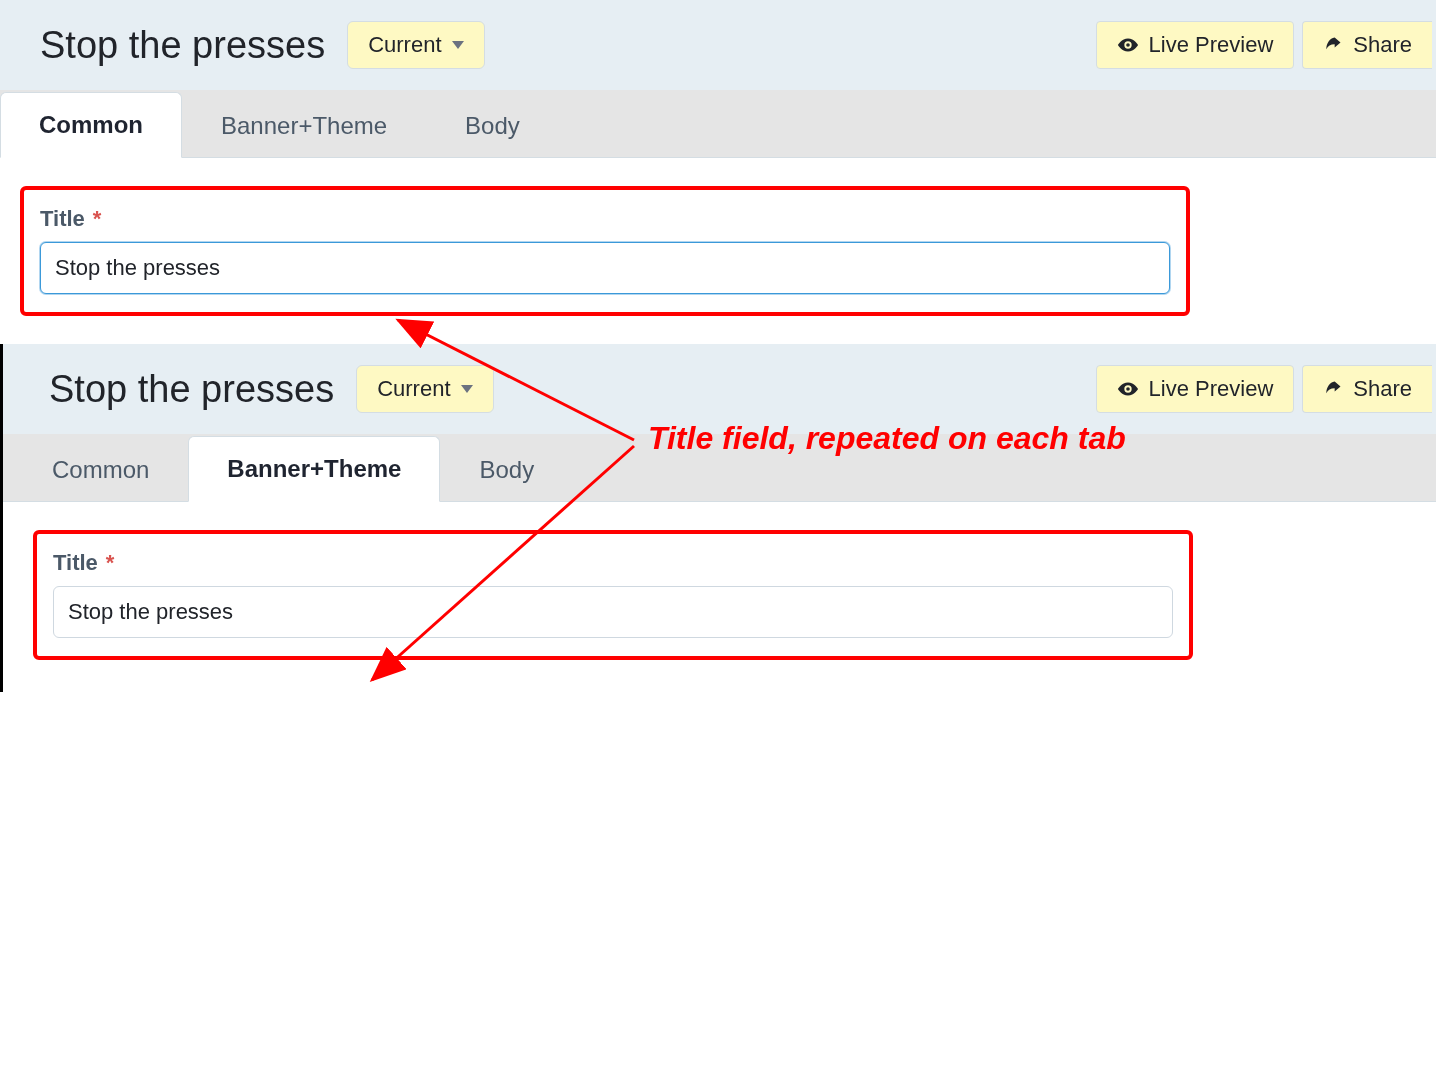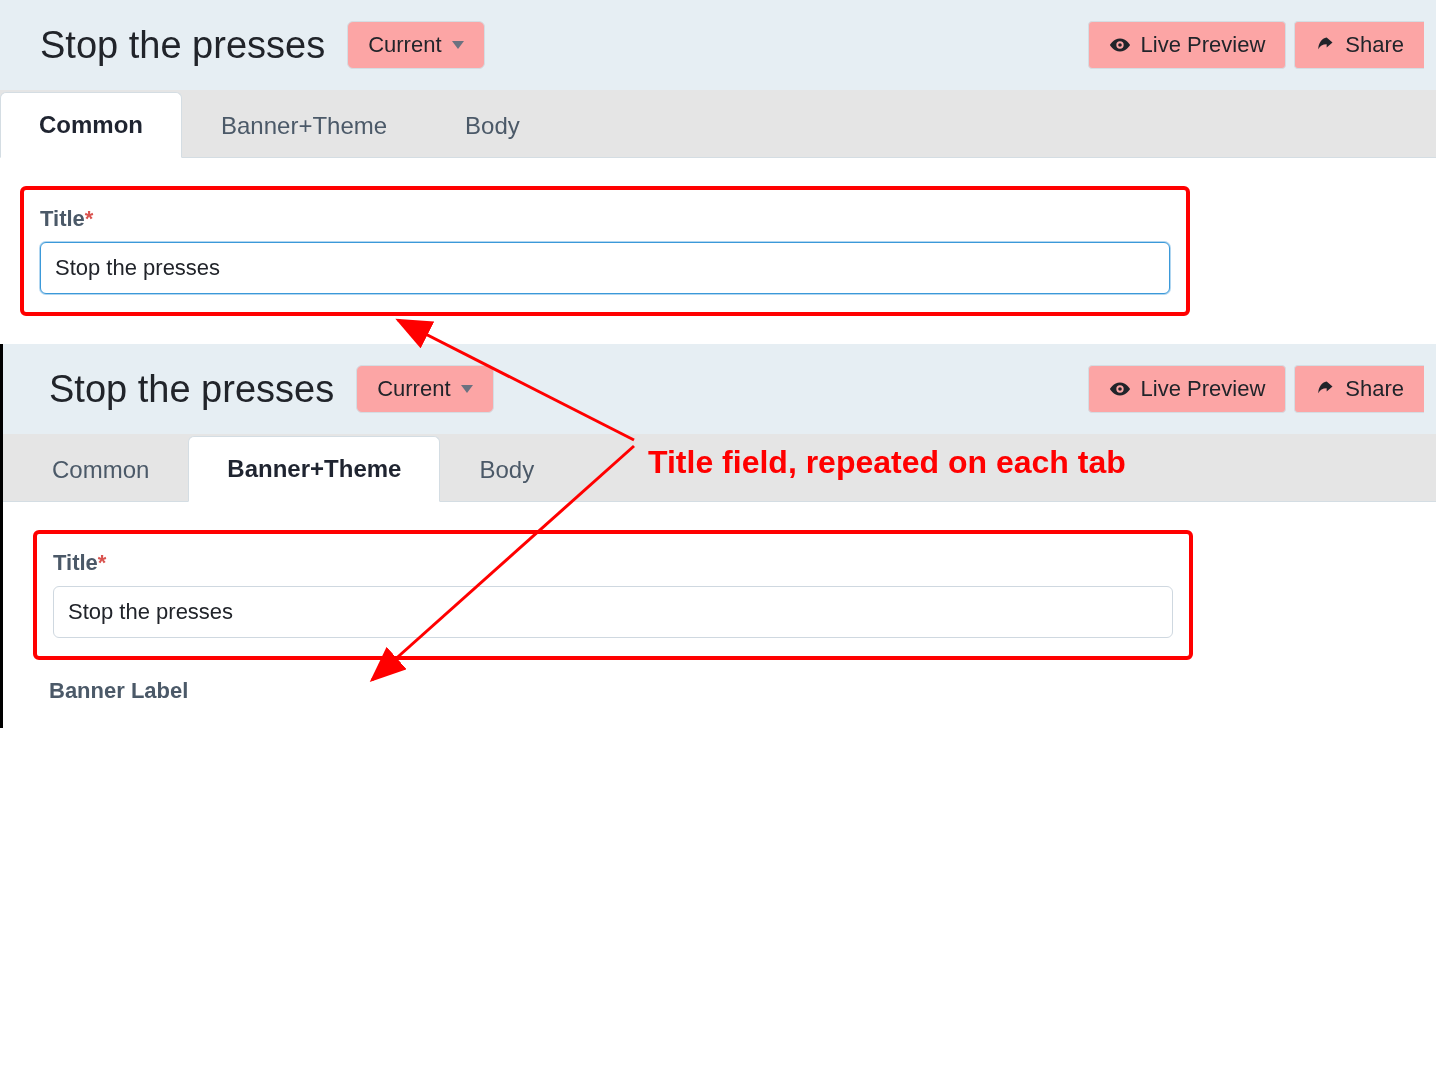--- a/index.html
+++ b/index.html
@@ -12,42 +12,42 @@
     height: 90px;
     gap: 22px;
     position: relative;
   }
   .page-title {
     font-size: 38px;
     font-weight: 500;
     color: #21242a;
   }
   .btn {
-    background: #fca5a5;
+    background: #fef9c3;
     border: 1px solid #d4dde3;
     border-radius: 6px;
     padding: 10px 20px;
     font-size: 22px;
     color: #21242a;
     display: inline-flex;
     align-items: center;
     gap: 10px;
     cursor: pointer;
   }
   .btn .caret {
     width: 0; height: 0;
     border-left: 6px solid transparent;
     border-right: 6px solid transparent;
     border-top: 8px solid #6b7280;
   }
   .header-actions {
     margin-left: auto;
     display: flex;
     gap: 8px;
-    padding-right: 12px;
+    padding-right: 4px;
   }
   .header-actions .btn { border-radius: 4px; border-color:#d4dde3; }
   .icon-eye, .icon-share { display:inline-block; }
   .icon-eye svg, .icon-share svg { display:block; }
   .tabs-row {
     background: #e5e5e5;
     display: flex;
     align-items: flex-end;
     padding: 0;
     height: 68px;
@@ -80,21 +80,21 @@
     border: 4px solid #ff0000;
     border-radius: 6px;
     padding: 16px 16px 18px 16px;
     margin-bottom: 18px;
   }
   .field-label {
     font-size: 22px;
     font-weight: 700;
     color: #4b5968;
     margin-bottom: 10px;
-    display:flex; align-items:center; gap:0;
+    display:flex; align-items:center; gap:8px;
   }
   .req-star { color:#d9534f; font-size:22px; line-height:1; }
   .text-input {
     width: 100%;
     font-size: 22px;
     padding: 12px 14px;
     border: 1px solid #cfd8e0;
     border-radius: 6px;
     color: #21242a;
     outline: none;
@@ -204,26 +204,25 @@
 
   <div class="form-area" style="width:1210px; padding-left:30px;">
     <div class="highlight-box">
       <div class="field-label">
         <span>Title</span>
         <span class="req-star">*</span>
       </div>
       <input class="text-input" type="text" value="Stop the presses" style="">
     </div>
     <div class="plain-block">
-      <div class="field-label">Banner Label</div>
     </div>
   </div>
 </div>
 
-<div class="annotation-text" style="left:648px; top:444px;">Title field, repeated on each tab</div>
+<div class="annotation-text" style="left:648px; top:420px;font-style:italic;">Title field, repeated on each tab</div>
 
 <svg class="overlay" width="1436" height="1081">
   <defs>
     <marker id="arrowhead" markerWidth="12" markerHeight="10" refX="11" refY="5" orient="auto">
       <polygon points="0 0, 12 5, 0 10" fill="#ff0000"></polygon>
     </marker>
   </defs>
   <line x1="634" y1="440" x2="398" y2="320" stroke="#ff0000" stroke-width="3" marker-end="url(#arrowhead)"></line>
   <line x1="634" y1="446" x2="372" y2="680" stroke="#ff0000" stroke-width="3" marker-end="url(#arrowhead)"></line>
 </svg>

